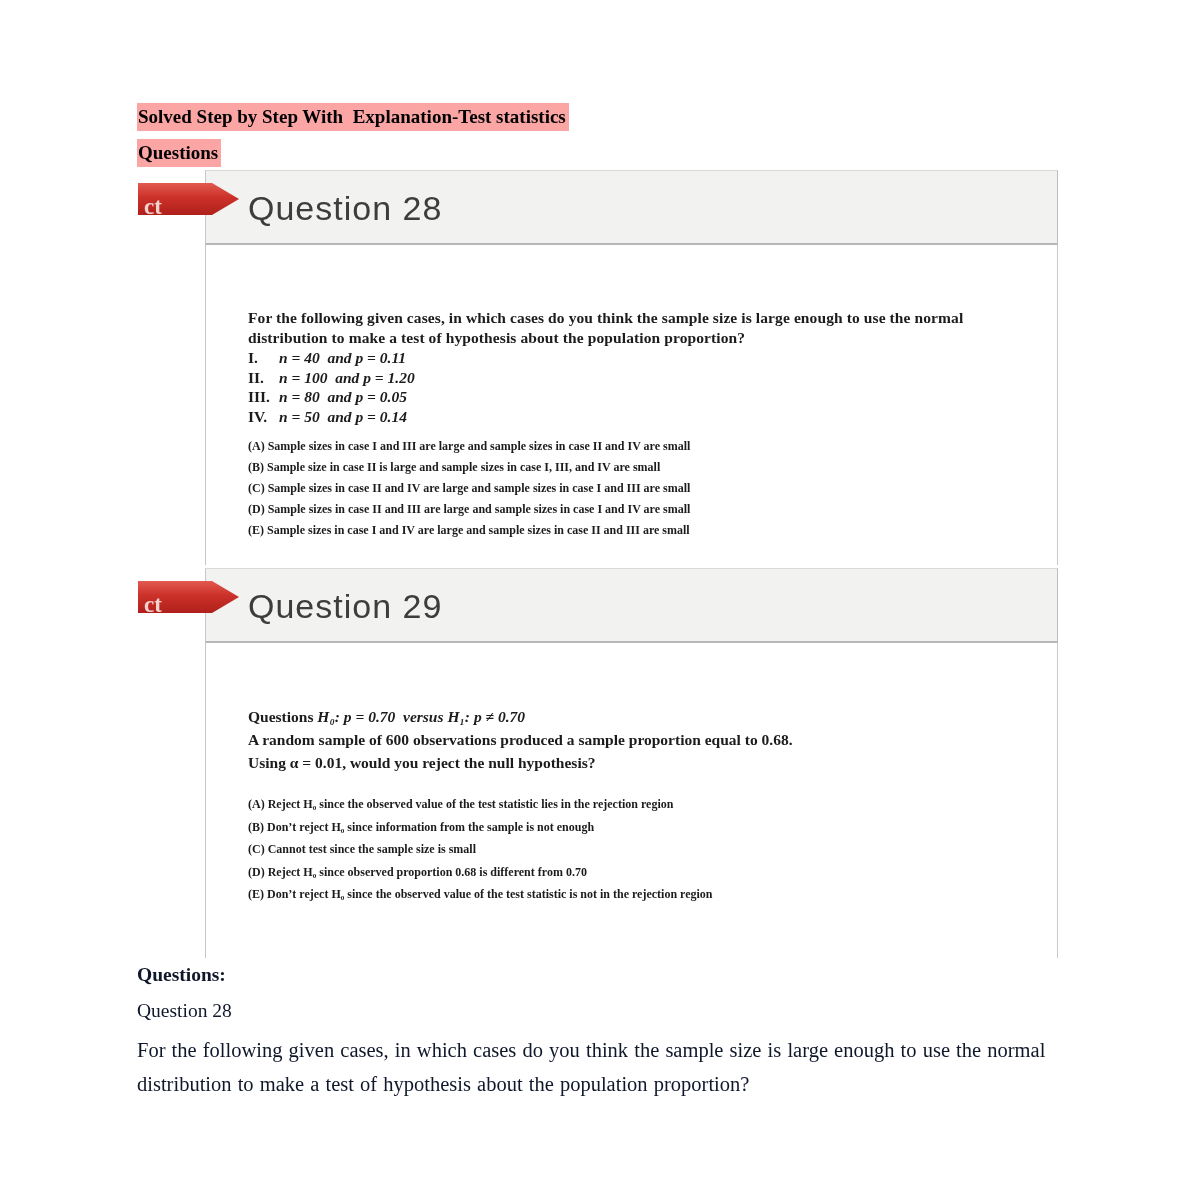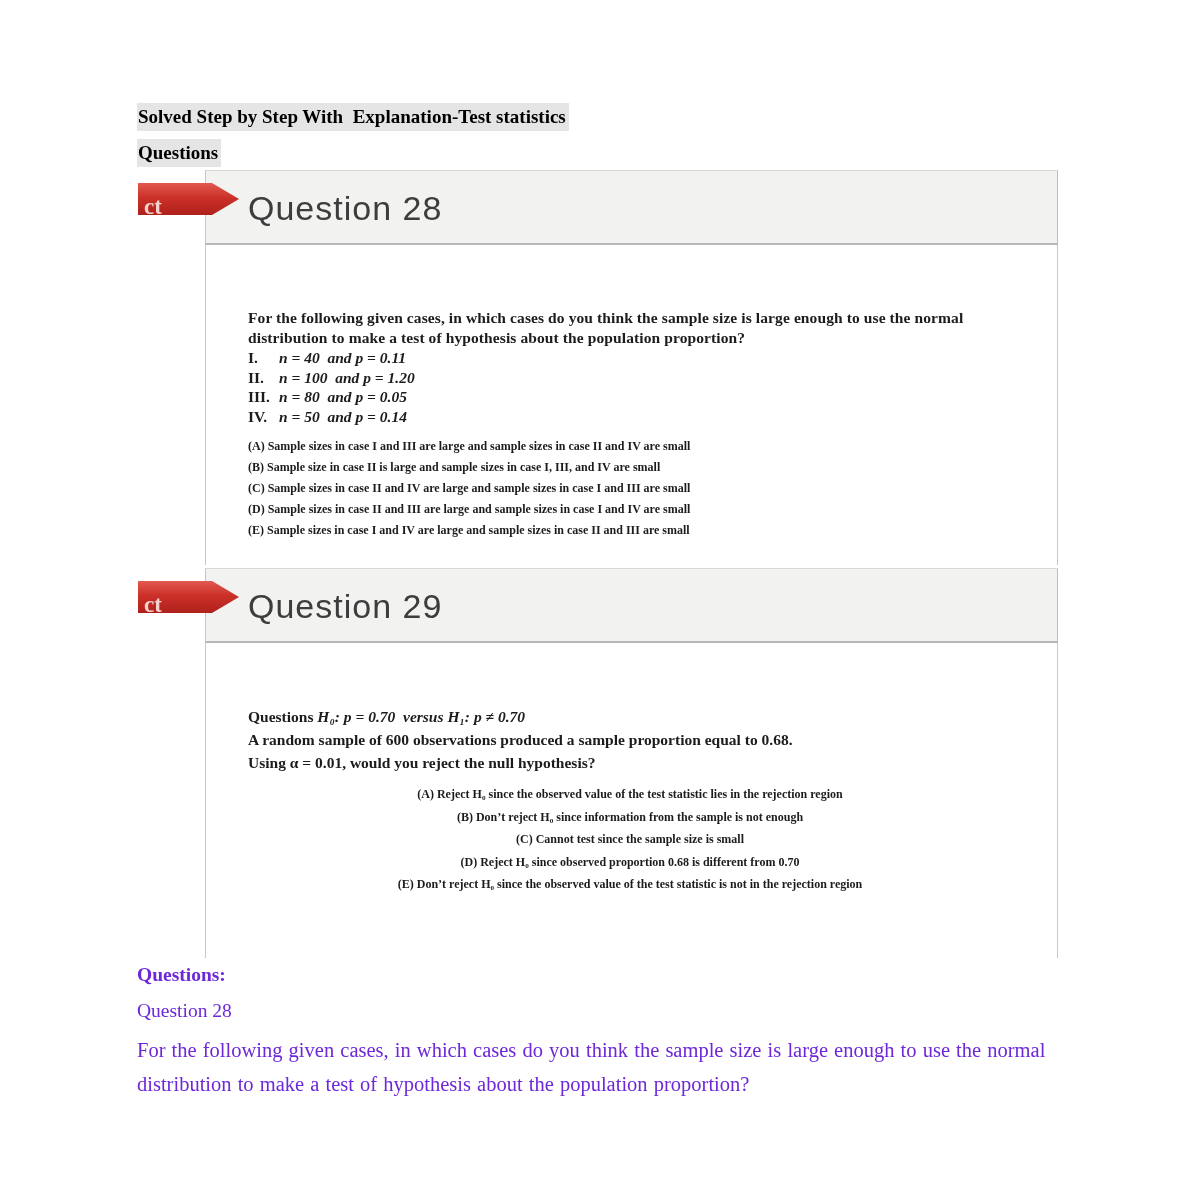--- a/index.html
+++ b/index.html
@@ -6,21 +6,21 @@
   html,body { background:#ffffff; }
   .page {
     position:relative; width:1200px; height:1200px; background:#ffffff;
     font-family:"Liberation Serif", serif; overflow:hidden;
   }
   .ws { white-space:pre-wrap; }
 
   
   .title-block { position:absolute; left:137px; top:103px; }
   .hl {
-    display:inline-block; background:#e5e5e5; color:#000;
+    display:inline-block; background:#fca5a5; color:#000;
     font-weight:bold; font-size:19px; line-height:27px; padding:0 3px 1px 1px;
   }
   .title-line2 { margin-top:8px; }
 
   
   .qcard { position:absolute; left:205px; width:853px; }
   .qcard-28 { top:170px; }
   .qcard-29 { top:568px; }
   .card-header {
     position:relative; height:75px; background:#f2f2f1;
@@ -54,28 +54,28 @@
 
   
   .stem {
     max-width:778px; font-size:15.5px; font-weight:600; line-height:20px;
     color:#1c1c1c; letter-spacing:0.1px;
   }
   .case-line { font-size:15.5px; font-weight:600; line-height:19.5px; color:#1c1c1c; }
   .case-num { display:inline-block; min-width:31px; font-style:normal; }
   .case-val { font-style:italic; }
   .options-28 { margin-top:10px; }
-  .options-29 { margin-top:9px;text-align:center; }
+  .options-29 { margin-top:19px; }
   .option-line { font-size:12px; font-weight:600; line-height:21px; color:#1c1c1c; }
   .options-29 .option-line { line-height:22.5px; }
   .q29-line { font-size:15.5px; font-weight:600; line-height:23px; color:#1c1c1c; }
   .math-it { font-style:italic; }
 
   
-  .footer-block { position:absolute; left:137px; top:963px; width:930px; color:#6d28d9; }
+  .footer-block { position:absolute; left:137px; top:963px; width:930px; color:#0f172a; }
   .footer-heading { font-size:19.5px; font-weight:bold; line-height:24px; }
   .footer-qlabel { font-size:19.5px; font-weight:normal; line-height:24px; margin-top:12px; }
   .footer-para  { font-size:20.5px; font-weight:normal; line-height:34px; margin-top:10px; word-spacing:1px; }
 </style>
 </head>
 <body>
 
 <div class="page">
 
   <div class="title-block">

